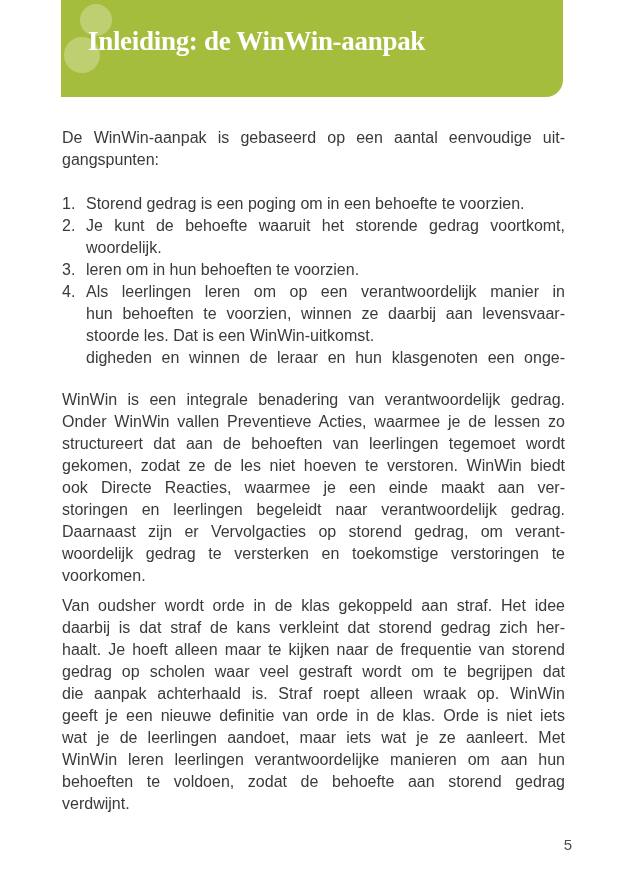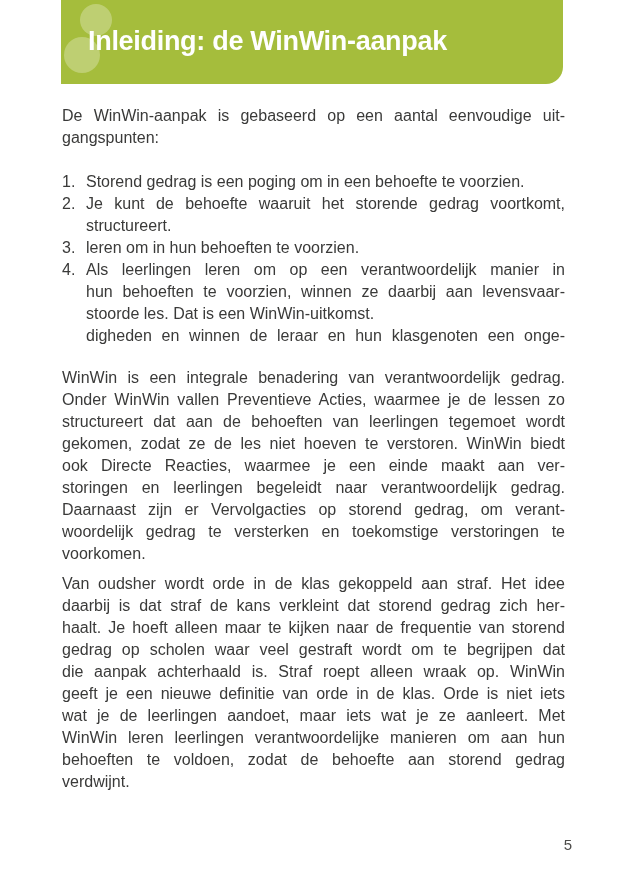--- a/index.html
+++ b/index.html
@@ -14,24 +14,25 @@
     background: #ffffff;
     overflow: hidden;
     font-family: "Liberation Sans", "DejaVu Sans", sans-serif;
     color: var(--text-color, #3a3a39);
   }
   .banner {
     position: absolute;
     left: 61px;
     top: 0;
     width: 502px;
-    height: 84px;
+    height: 97px;
     background: var(--banner-color, #a5bd3c);
     border-bottom-right-radius: 17px;
     overflow: visible;
+    font-family: Liberation Serif, serif;
   }
   .bubble {
     position: absolute;
     border-radius: 50%;
     background: rgba(255, 255, 255, 0.28);
   }
   .bubble-top {
     left: 19px;
     top: 4px;
     width: 32px;
@@ -58,21 +59,21 @@
     position: absolute;
     left: 62px;
     top: 79px;
     width: 503px;
   }
   .para, .numlist {
     font-size: 16px;
     line-height: 22px;
   }
   .intro {
-    margin-top: 26px;
+    margin-top: 48px;
   }
   .numlist {
     margin-top: 22px;
   }
   .body-para-1 {
     margin-top: 20px;
   }
   .body-para-2 {
     margin-top: 8px;
   }
@@ -122,21 +123,21 @@
         <div class="list-item">
           <div class="num">1.</div>
           <div class="item-body">
             <div class="line">Storend gedrag is een poging om in een behoefte te voorzien.</div>
           </div>
         </div>
         <div class="list-item">
           <div class="num">2.</div>
           <div class="item-body">
             <div class="line just">Je kunt de behoefte waaruit het storende gedrag voortkomt,</div>
-            <div class="line">structureert.</div>
+            <div class="line">woordelijk.</div>
           </div>
         </div>
         <div class="list-item">
           <div class="num">3.</div>
           <div class="item-body">
             <div class="line">leren om in hun behoeften te voorzien.</div>
           </div>
         </div>
         <div class="list-item">
           <div class="num">4.</div>

